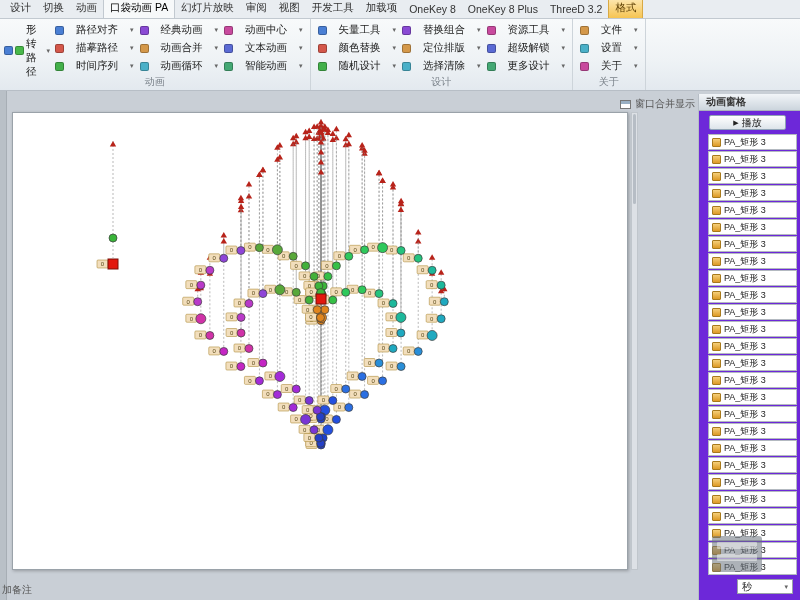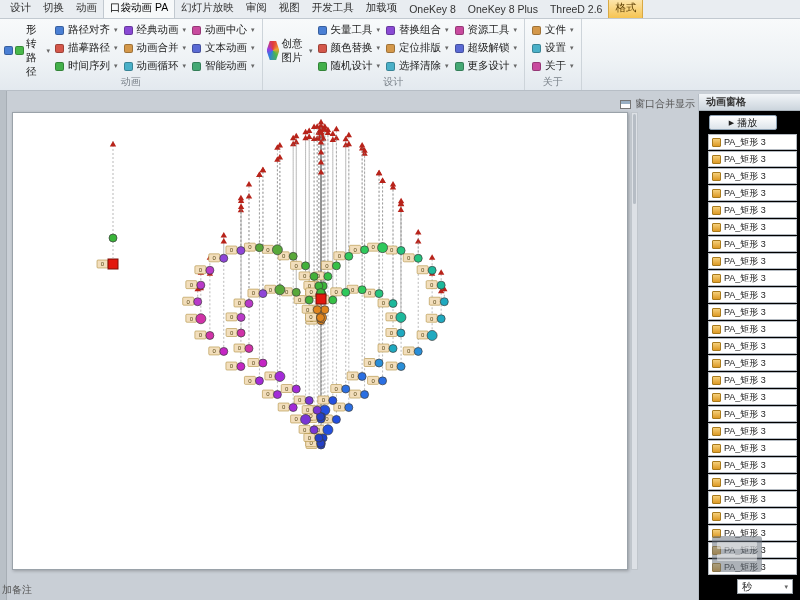--- a/index.html
+++ b/index.html
@@ -13,21 +13,21 @@
   .tab.active { background:#f7f9fa; border:1px solid #c2c9d0; border-bottom:none; color:#000; }
   .tab.highlight { background:linear-gradient(#fde7b0,#f6c452); border:1px solid #d9a943; border-bottom:none; color:#5a3c00; }
 
   
   .ribbon { position:absolute; top:19px; left:0; right:0; height:72px;
             background:linear-gradient(#f8fafb,#eef2f5 60%,#e3e9ef);
             border-bottom:1px solid #b7bec6; display:flex; }
   .rgroup { position:relative; border-right:1px solid #cdd4da; padding:2px 4px 13px; display:flex; gap:2px; }
   .rgroup-label { position:absolute; bottom:1px; left:0; right:0; text-align:center; font-size:10px; color:#7a828a; }
   .rgrid { display:grid; grid-template-rows:repeat(3,18px); grid-auto-flow:column; align-items:center; }
-  .rbtn { display:flex; align-items:center; gap:4px; font-size:10.5px; color:#222; padding:0 3px; white-space:nowrap; height:17px; }
+  .rbtn { display:flex; align-items:center; gap:12px; font-size:10.5px; color:#222; padding:0 3px; white-space:nowrap; height:17px; }
   .ic  { width:9px; height:9px; border-radius:2px; display:inline-block; flex:none; border:1px solid rgba(0,0,0,.25); }
   .arr { font-size:7px; color:#666; }
   .rbig { width:46px; display:flex; flex-direction:row; align-items:center; font-size:10.5px; color:#222; padding-top:3px; gap:2px; }
   .bigic { width:21px; height:21px; }
   .dia  { background:linear-gradient(135deg,#7ab6ff,#1f6fd4); clip-path:polygon(50% 0,100% 50%,50% 100%,0 50%); }
   .hexa { background:conic-gradient(#e23b3b,#f0a22e,#49b84a,#2e7de0,#9a3be2,#e23b3b); clip-path:polygon(25% 5%,75% 5%,100% 50%,75% 95%,25% 95%,0 50%); }
   .gridic { position:relative; }
   .gridic::before { content:""; position:absolute; left:2px; top:2px; width:8px; height:8px; background:#d4574a;
                     box-shadow:9px 0 #3f8fd4, 0 9px #49b84a, 9px 9px #e8a024; }
   .twoics { display:flex; gap:2px; }
@@ -40,24 +40,24 @@
   .win-ic::before { content:""; position:absolute; left:0; right:0; top:0; height:3px; background:#9ab0c4; }
 
   .slide { position:absolute; left:12px; top:112px; width:616px; height:458px; background:#fff;
            border:1px solid #9aa2a9; box-shadow:1px 1px 3px rgba(0,0,0,.25); }
   .vscroll { position:absolute; left:631px; top:112px; width:7px; height:458px; background:#dde1e6; border:1px solid #c0c6cc; }
   .vthumb { margin:1px; height:90px; background:#b6bdc5; border-radius:2px; }
 
   .notes-hint { position:absolute; left:2px; bottom:3px; font-size:10px; color:#555;text-align:center; }
 
   
-  .anim-pane { position:absolute; left:698px; top:94px; width:102px; bottom:0; background:#000000; border-left:1px solid #b7bec6; }
+  .anim-pane { position:absolute; left:698px; top:94px; width:102px; bottom:0; background:#6d28d9; border-left:1px solid #b7bec6; }
   .pane-header { height:17px; background:linear-gradient(#f2f5f8,#ccd5dd); border-bottom:1px solid #aab3bb;
                  font-size:10px; font-weight:bold; color:#333; display:flex; align-items:center; padding-left:7px; }
-  .play-btn { margin:4px 0 3px 10px; width:68px; height:15px; font-size:10px; color:#222;
+  .play-btn { margin:4px 0 3px 10px; width:77px; height:15px; font-size:10px; color:#222;
               background:linear-gradient(#ffffff,#dde4ea); border:1px solid #8fa3b5; border-radius:2px;
               display:flex; align-items:center; justify-content:center; gap:3px; }
   .play-tri { font-size:7px; color:#222; }
   .pane-list { position:absolute; top:40px; left:9px; right:3px; bottom:24px; display:flex; flex-direction:column; gap:1px; overflow:hidden; }
   .pane-item { height:16px; flex:none; background:#fff; border:1px solid #b3b9c0; display:flex; align-items:center;
                gap:3px; padding:0 3px; font-size:9px; color:#222; }
   .item-icon { width:9px; height:9px; background:linear-gradient(#f5cf7a,#dd9a25); border:1px solid #a87a1c; border-radius:1px; flex:none; }
   .seconds { position:absolute; bottom:6px; left:38px; width:56px; height:15px; background:#fff; border:1px solid #9aa2a9;
              font-size:10px; color:#222; display:flex; align-items:center; justify-content:space-between; padding:0 4px; }
   .seconds .arr { font-size:7px; }
@@ -74,21 +74,21 @@
     <div class="tab">切换</div>
     <div class="tab">动画</div>
     <div class="tab active">口袋动画 PA</div>
     <div class="tab">幻灯片放映</div>
     <div class="tab">审阅</div>
     <div class="tab">视图</div>
     <div class="tab">开发工具</div>
     <div class="tab">加载项</div>
     <div class="tab">OneKey 8</div>
     <div class="tab">OneKey 8 Plus</div>
-    <div class="tab">ThreeD 2.6</div>
+    <div class="tab">ThreeD 3.2</div>
     <div class="tab highlight">格式</div>
   </div>
 
 <div class="ribbon">
   <div class="rgroup">
     <div class="rbig">
       <span class="twoics">
         <span class="ic" style="background:#4a7fd4"></span>
           <span class="ic" style="background:#49b84a"></span>
       </span>
@@ -139,25 +139,20 @@
         <div class="rbtn">
           <span class="ic" style="background: rgb(68, 168, 116);"></span>
           <span>智能动画</span>
           <span class="arr">▾</span>
         </div>
       </div>
     <div class="rgroup-label">动画</div>
   </div>
 
   <div class="rgroup">
-    <div class="rbig">
-      <span class="bigic hexa"></span>
-      <span>创意图片</span>
-      <span class="arr">▾</span>
-    </div>
     <div class="rgrid">
         <div class="rbtn">
           <span class="ic" style="background: rgb(74, 127, 212);"></span>
           <span>矢量工具</span>
           <span class="arr">▾</span>
         </div>
         <div class="rbtn">
           <span class="ic" style="background: rgb(212, 87, 74);"></span>
           <span>颜色替换</span>
           <span class="arr">▾</span>

